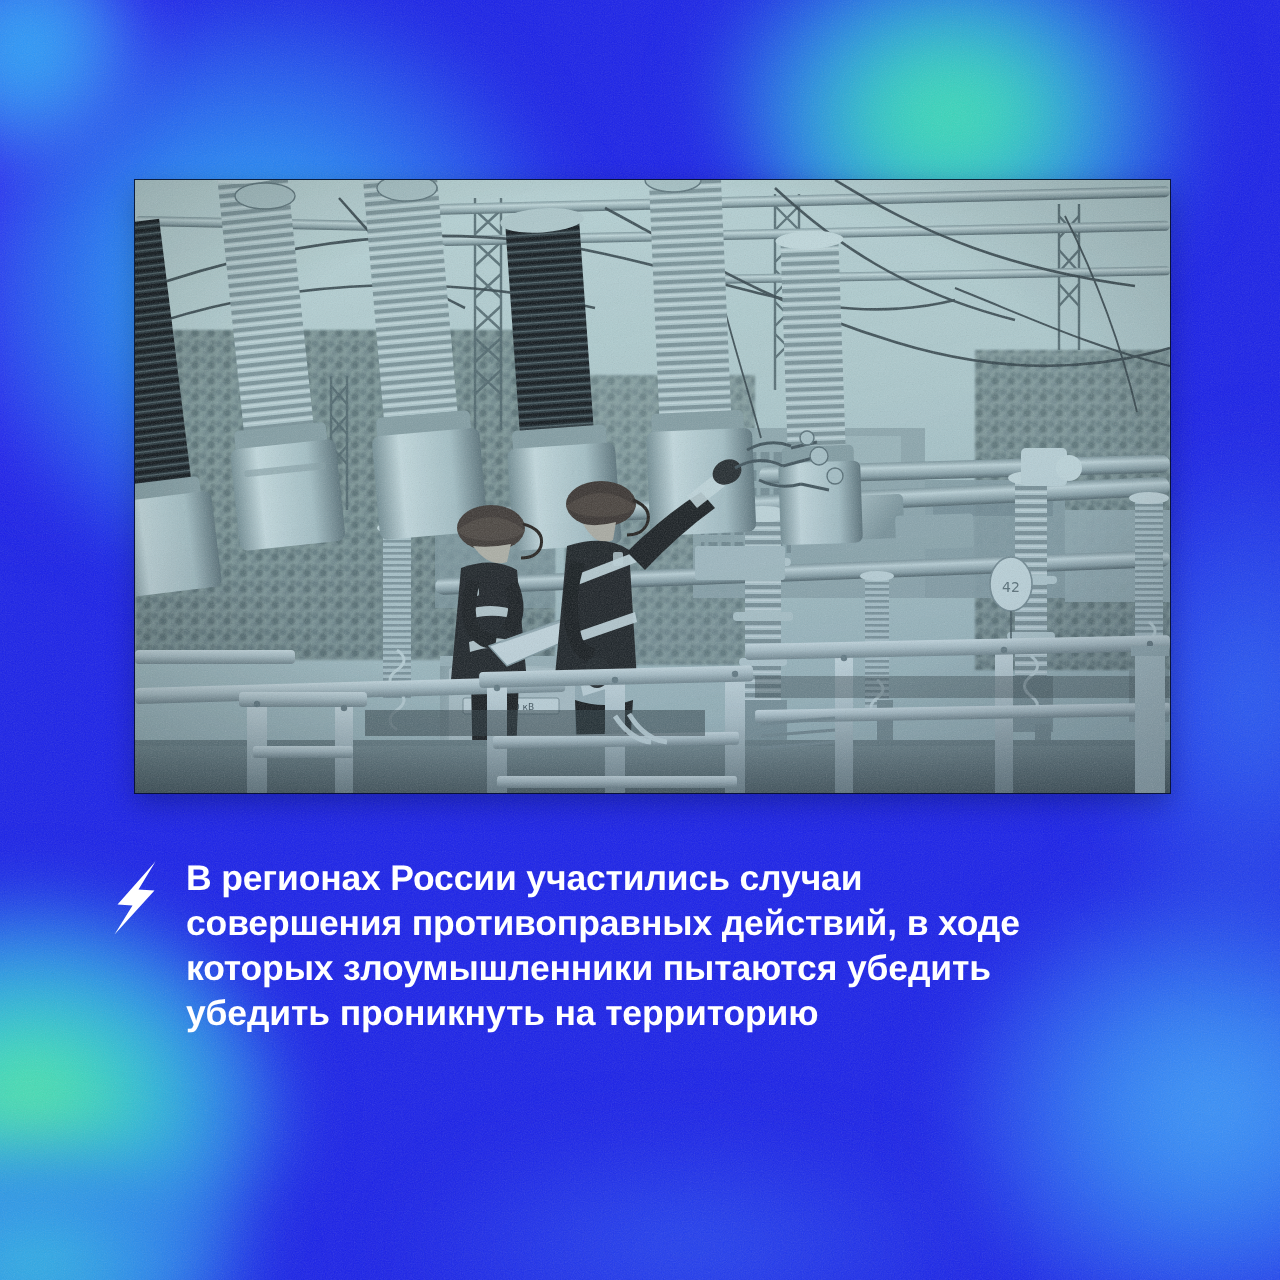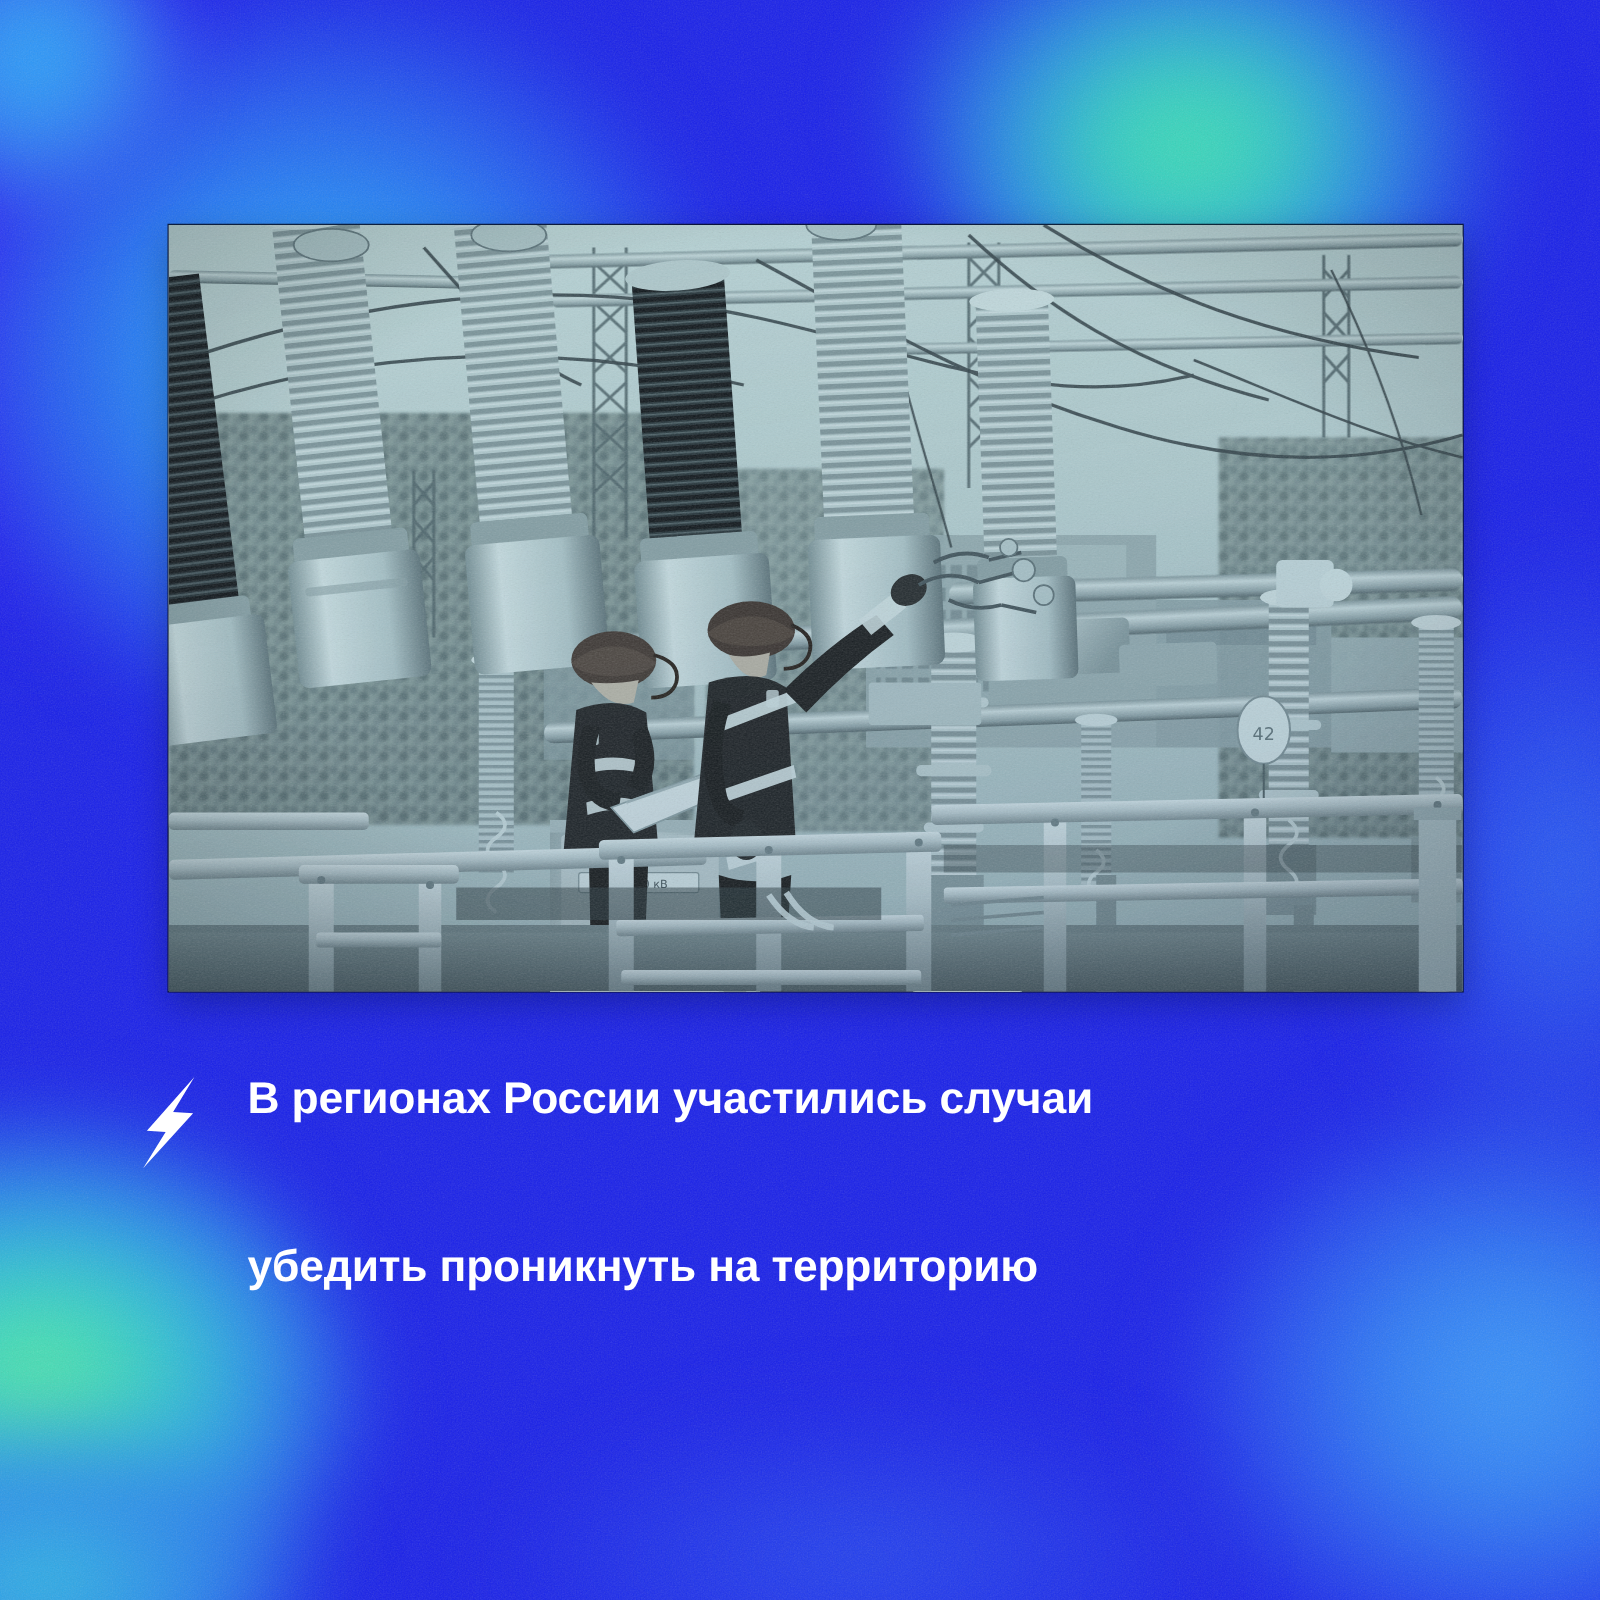--- a/index.html
+++ b/index.html
@@ -123,21 +123,21 @@
   }
   #photo-grain { position:absolute; inset:0; opacity:.22; pointer-events:none; }
 
   
   #caption {
     position:absolute;
     left:108px; top:856px;
     width:1060px;
     display:flex;
     align-items:flex-start;
-    gap:34px;
+    gap:22px;
   }
   #bolt-icon { flex:0 0 auto; width:56px; height:76px; margin-top:4px; }
   #bolt-icon svg { display:block; width:56px; height:76px; }
 
   #caption-text {
     flex:1 1 auto;
     color:#ffffff;
     font-size:35.5px;
     line-height:45px;
     font-weight:bold;
@@ -574,18 +574,18 @@
 <div id="caption">
 
   <div id="bolt-icon">
     <svg xmlns="http://www.w3.org/2000/svg" viewBox="0 0 56 76">
       <path d="M47.5 1.5 L9.5 44.5 L24.5 45.5 L6.5 74.5 L46.5 30.5 L30.5 29.5 Z" fill="#ffffff"></path>
     </svg>
   </div>
 
   <div id="caption-text">
     <span>В регионах России участились случаи</span><br>
-    <br>
-    <br>
+    <span>совершения противоправных действий, в ходе</span><br>
+    <span>которых злоумышленники пытаются убедить</span><br>
     <span>убедить проникнуть на территорию</span><br>
     <br>
   </div>
 </div>
 
 </body></html>

